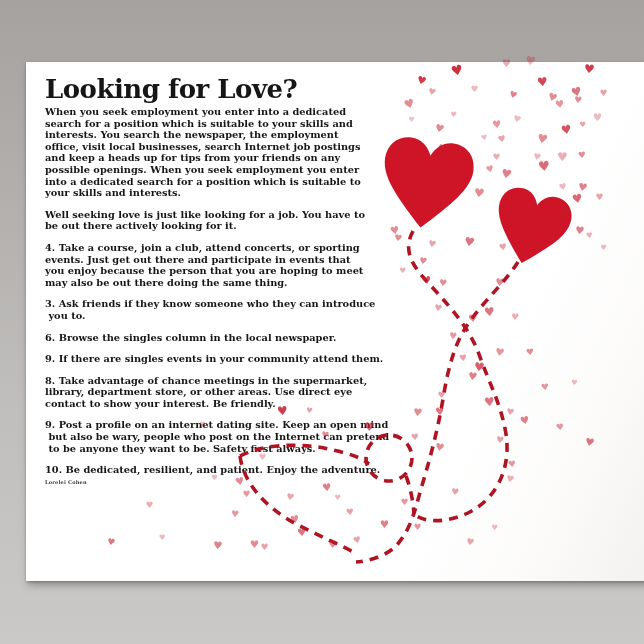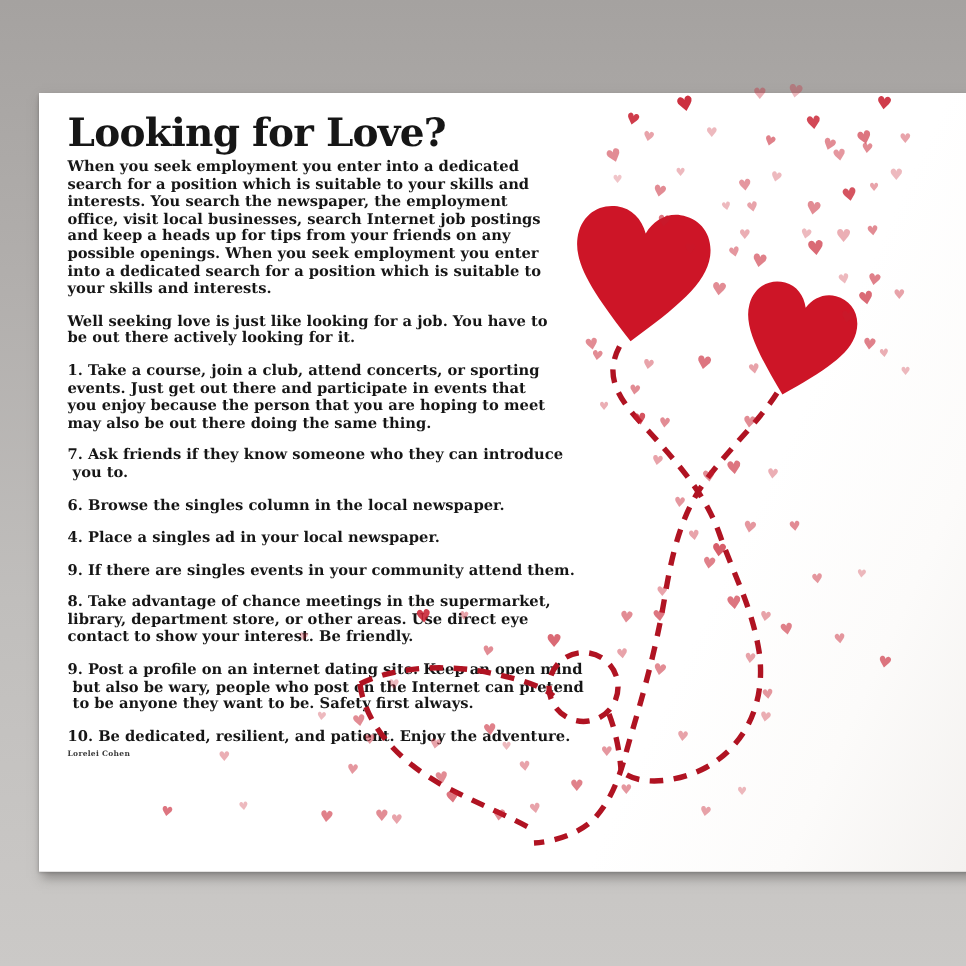--- a/index.html
+++ b/index.html
@@ -53,28 +53,27 @@
         <div class="para">When you seek employment you enter into a dedicated
 search for a position which is suitable to your skills and
 interests. You search the newspaper, the employment
 office, visit local businesses, search Internet job postings
 and keep a heads up for tips from your friends on any
 possible openings. When you seek employment you enter
 into a dedicated search for a position which is suitable to
 your skills and interests.</div>
         <div class="para">Well seeking love is just like looking for a job. You have to
 be out there actively looking for it.</div>
-        <div class="para">1. Take a course, join a club, attend concerts, or sporting
+        <div class="para">4. Take a course, join a club, attend concerts, or sporting
 events. Just get out there and participate in events that
 you enjoy because the person that you are hoping to meet
 may also be out there doing the same thing.</div>
-        <div class="para">7. Ask friends if they know someone who they can introduce
+        <div class="para">3. Ask friends if they know someone who they can introduce
  you to.</div>
         <div class="para">6. Browse the singles column in the local newspaper.</div>
-        <div class="para">4. Place a singles ad in your local newspaper.</div>
         <div class="para">9. If there are singles events in your community attend them.</div>
         <div class="para">8. Take advantage of chance meetings in the supermarket,
 library, department store, or other areas. Use direct eye
 contact to show your interest. Be friendly.</div>
         <div class="para">9. Post a profile on an internet dating site. Keep an open mind
  but also be wary, people who post on the Internet can pretend
  to be anyone they want to be. Safety first always.</div>
         <div class="para">10. Be dedicated, resilient, and patient. Enjoy the adventure.</div>
       </div>
     <div class="signature">Lorelei Cohen</div>

